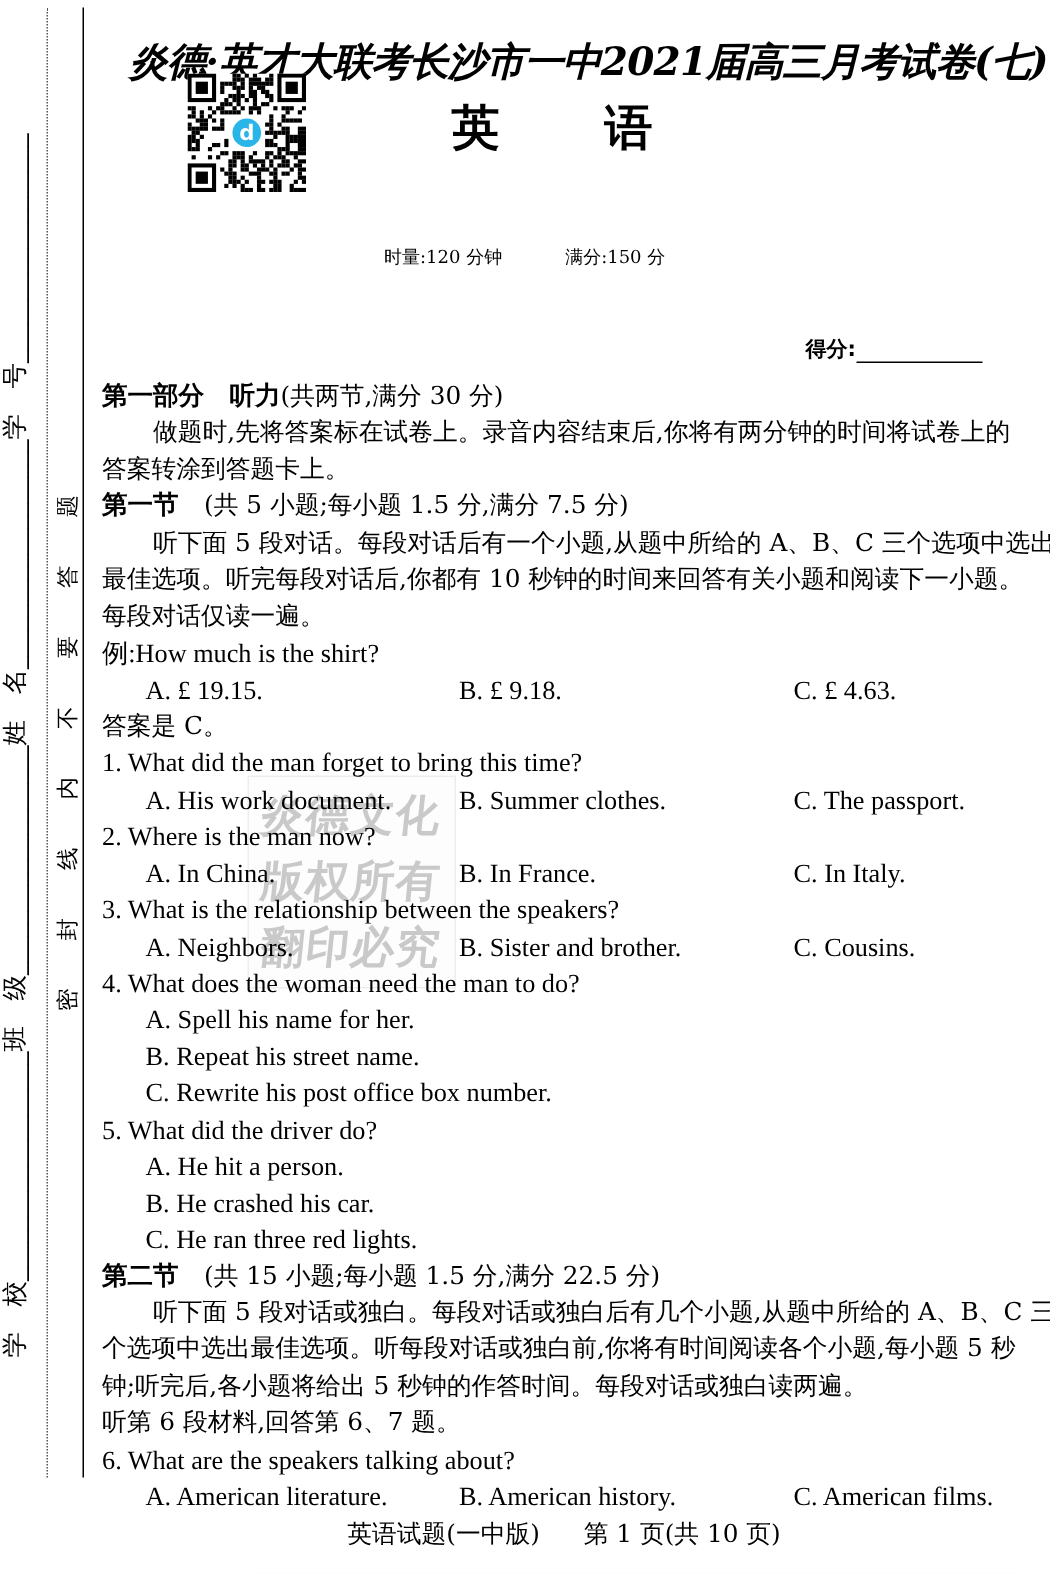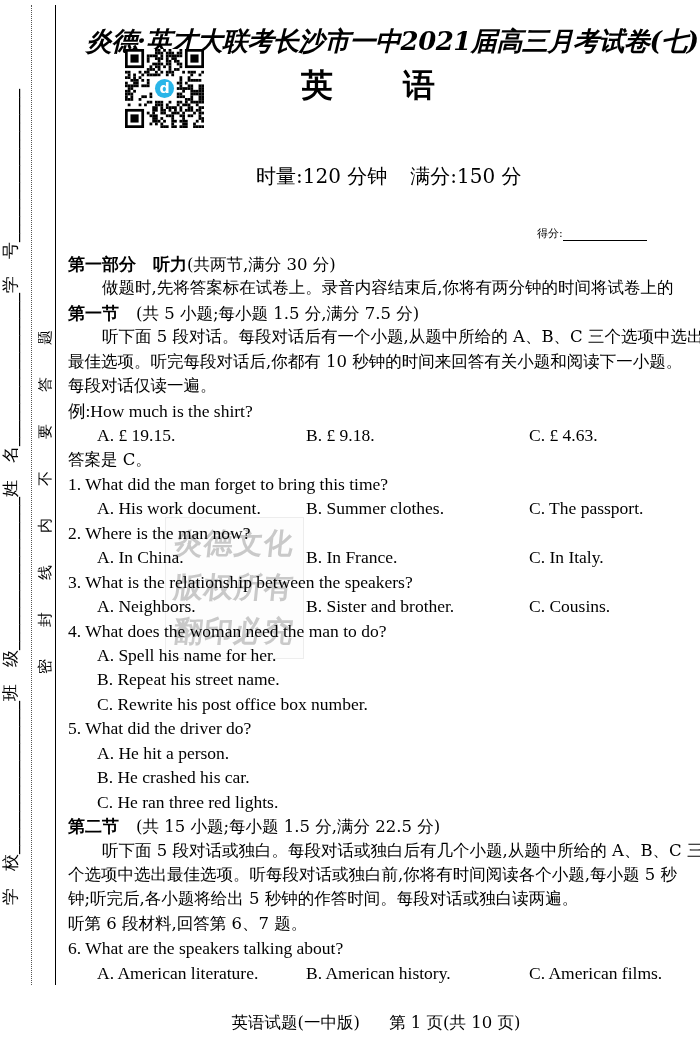--- a/index.html
+++ b/index.html
@@ -34,25 +34,25 @@
     font-family:"DejaVu Serif","Liberation Serif",serif;letter-spacing:-0.5px;
   }
   .qr{position:absolute;left:125px;top:49px;width:79px;height:79px;}
   .qr svg{display:block;width:79px;height:79px;}
   .subject{
     position:absolute;left:301px;top:64px;display:flex;gap:70px;
     font-size:32px;font-weight:bold;
     font-family:"DejaVu Sans","Liberation Sans",sans-serif;
   }
   .meta{
-    position:absolute;left:256px;top:163px;display:flex;gap:23px;
-    font-size:20px;font-family:"DejaVu Serif",serif;
+    position:absolute;left:256px;top:163px;display:flex;gap:42px;
+    font-size:12px;font-family:"DejaVu Serif",serif;
   }
   .score{
-    position:absolute;left:537px;top:224px;font-size:11px;font-weight:normal;
+    position:absolute;left:537px;top:224px;font-size:14px;font-weight:bold;
     font-family:"DejaVu Sans","Liberation Sans",sans-serif;
   }
   .score .blank{display:inline-block;width:84px;border-bottom:1px solid #000;height:16px;vertical-align:bottom;}
   
   .wm-box{position:absolute;left:165px;top:517px;width:137px;height:140px;border:1px solid #ededed;background:rgba(252,252,252,.55);z-index:0;}
   .wm-line{
     position:absolute;left:174px;width:130px;text-align:justify;z-index:0;
     font-size:29px;font-weight:bold;color:#c9c9c9;letter-spacing:1px;white-space:nowrap;
     font-family:"DejaVu Serif",serif;transform:skewX(-6deg);
   }
@@ -417,20 +417,21 @@
   </div>
 
   <div class="wm-box"></div>
   <div class="wm-line wm-1">炎德文化</div>
   <div class="wm-line wm-2">版权所有</div>
   <div class="wm-line wm-3">翻印必究</div>
 
   <div class="content" id="exam-lines">
       <div class="row h"><span class="hb">第一部分　听力</span><span class="hr">(共两节,满分 30 分)</span></div>
       <div class="row p ind">做题时,先将答案标在试卷上。录音内容结束后,你将有两分钟的时间将试卷上的</div>
+      <div class="row p">答案转涂到答题卡上。</div>
       <div class="row h"><span class="hb">第一节　</span><span class="hr">(共 5 小题;每小题 1.5 分,满分 7.5 分)</span></div>
       <div class="row p ind">听下面 5 段对话。每段对话后有一个小题,从题中所给的 A、B、C 三个选项中选出</div>
       <div class="row p">最佳选项。听完每段对话后,你都有 10 秒钟的时间来回答有关小题和阅读下一小题。</div>
       <div class="row p">每段对话仅读一遍。</div>
       <div class="row q">例:How much is the shirt?</div>
       <div class="row opts">
         <span class="oa">A. £ 19.15.</span>
         <span class="ob">B. £ 9.18.</span>
         <span class="oc">C. £ 4.63.</span>
       </div>

